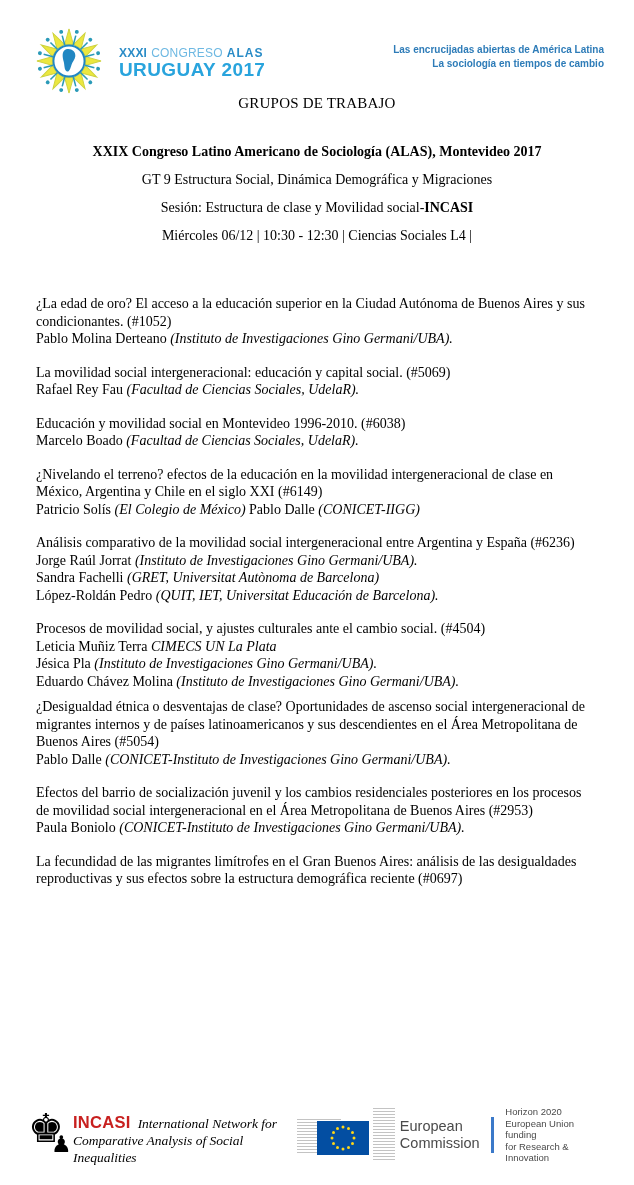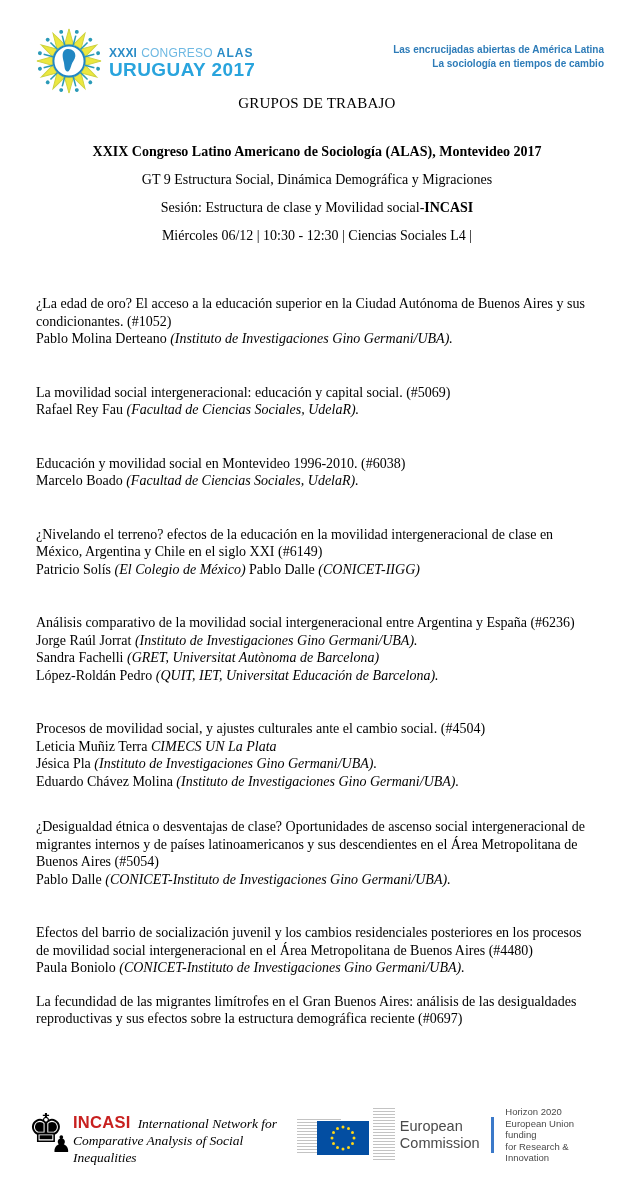--- a/index.html
+++ b/index.html
@@ -5,43 +5,43 @@
   * { margin:0; padding:0; box-sizing:border-box; }
   html,body { background:#fff; }
   body {
     width:634px; height:1185px; position:relative; overflow:hidden;
     font-family:"Liberation Serif", serif; color:#000;
   }
 
   
   .header { position:absolute; top:26px; left:34px; right:30px;
     display:flex; justify-content:space-between; align-items:flex-start; }
-  .logo { display:flex; align-items:center; gap:5px; }
+  .logo { display:flex; align-items:center; gap:15px; }
   .logo-text { display:flex; flex-direction:column; font-family:"Liberation Sans", sans-serif; line-height:1.08; padding-top:6px; }
   .logo-line1 { font-size:12px; letter-spacing:.2px; white-space:nowrap; }
   .l1a { color:var(--logo-blue); font-weight:bold; margin-right:4px; }
   .l1b { color:var(--logo-light-blue); margin-right:4px; }
   .l1c { color:var(--logo-blue); font-weight:800; letter-spacing:1px; }
   .logo-line2 { font-size:19px; font-weight:bold; color:var(--logo-bright-blue); letter-spacing:.4px; white-space:nowrap; }
   .tagline { margin-top:17px; text-align:right; font-family:"Liberation Sans", sans-serif;
     font-size:10px; font-weight:bold; color:var(--tagline-blue); line-height:14px; }
 
   
   .page-title { position:absolute; top:95px; left:0; right:0; text-align:center;
     font-size:15px; font-weight:normal; letter-spacing:.2px; }
   .session { position:absolute; top:138px; left:0; right:0; text-align:center; font-size:14px; }
   .session > div { line-height:28px; }
   .session .bold { font-weight:bold; }
 
   
   .papers { position:absolute; top:295px; left:36px; width:562px;
     font-size:14px; line-height:17.5px; }
-  .paper { margin-top:36px; }
+  .paper { margin-top:16px; }
   .paper:first-child { margin-top:0; }
-  .paper:nth-child(7) { margin-top:28px; }
+  .paper:nth-child(7) { margin-top:8px; }
   .paper:nth-child(9) { margin-top:16px; }
   .paper-title { font-weight:normal; }
   .it { font-style:italic; }
 
   
   .footer { position:absolute; top:1106px; left:30px; right:28px;
     display:flex; justify-content:space-between; align-items:flex-start; }
   .incasi { display:flex; gap:7px; align-items:flex-start; }
   .chess { position:relative; width:38px; height:54px; font-family:"DejaVu Sans", sans-serif; color:#000; }
   .chess .king { position:absolute; left:-2px; top:0px; font-size:40px; line-height:44px; }
@@ -151,21 +151,21 @@
       <div class="paper-title">Procesos de movilidad social, y ajustes culturales ante el cambio social. (#4504)</div>
       <div class="author-line"><span>Leticia Muñiz Terra </span><span class="it">CIMECS UN La Plata</span></div>
       <div class="author-line"><span>Jésica Pla </span><span class="it">(Instituto de Investigaciones Gino Germani/UBA).</span></div>
       <div class="author-line"><span>Eduardo Chávez Molina </span><span class="it">(Instituto de Investigaciones Gino Germani/UBA).</span></div>
     </div>
     <div class="paper">
       <div class="paper-title">¿Desigualdad étnica o desventajas de clase? Oportunidades de ascenso social intergeneracional de migrantes internos y de países latinoamericanos y sus descendientes en el Área Metropolitana de Buenos Aires (#5054)</div>
       <div class="author-line"><span>Pablo Dalle </span><span class="it">(CONICET-Instituto de Investigaciones Gino Germani/UBA).</span></div>
     </div>
     <div class="paper">
-      <div class="paper-title">Efectos del barrio de socialización juvenil y los cambios residenciales posteriores en los procesos de movilidad social intergeneracional en el Área Metropolitana de Buenos Aires (#4480)</div>
+      <div class="paper-title">Efectos del barrio de socialización juvenil y los cambios residenciales posteriores en los procesos de movilidad social intergeneracional en el Área Metropolitana de Buenos Aires (#2953)</div>
       <div class="author-line"><span>Paula Boniolo </span><span class="it">(CONICET-Instituto de Investigaciones Gino Germani/UBA).</span></div>
     </div>
     <div class="paper">
       <div class="paper-title">La fecundidad de las migrantes limítrofes en el Gran Buenos Aires: análisis de las desigualdades reproductivas y sus efectos sobre la estructura demográfica reciente (#0697)</div>
     </div>
   </div>
 
 <div class="footer">
   <div class="incasi">
     <div class="chess">

